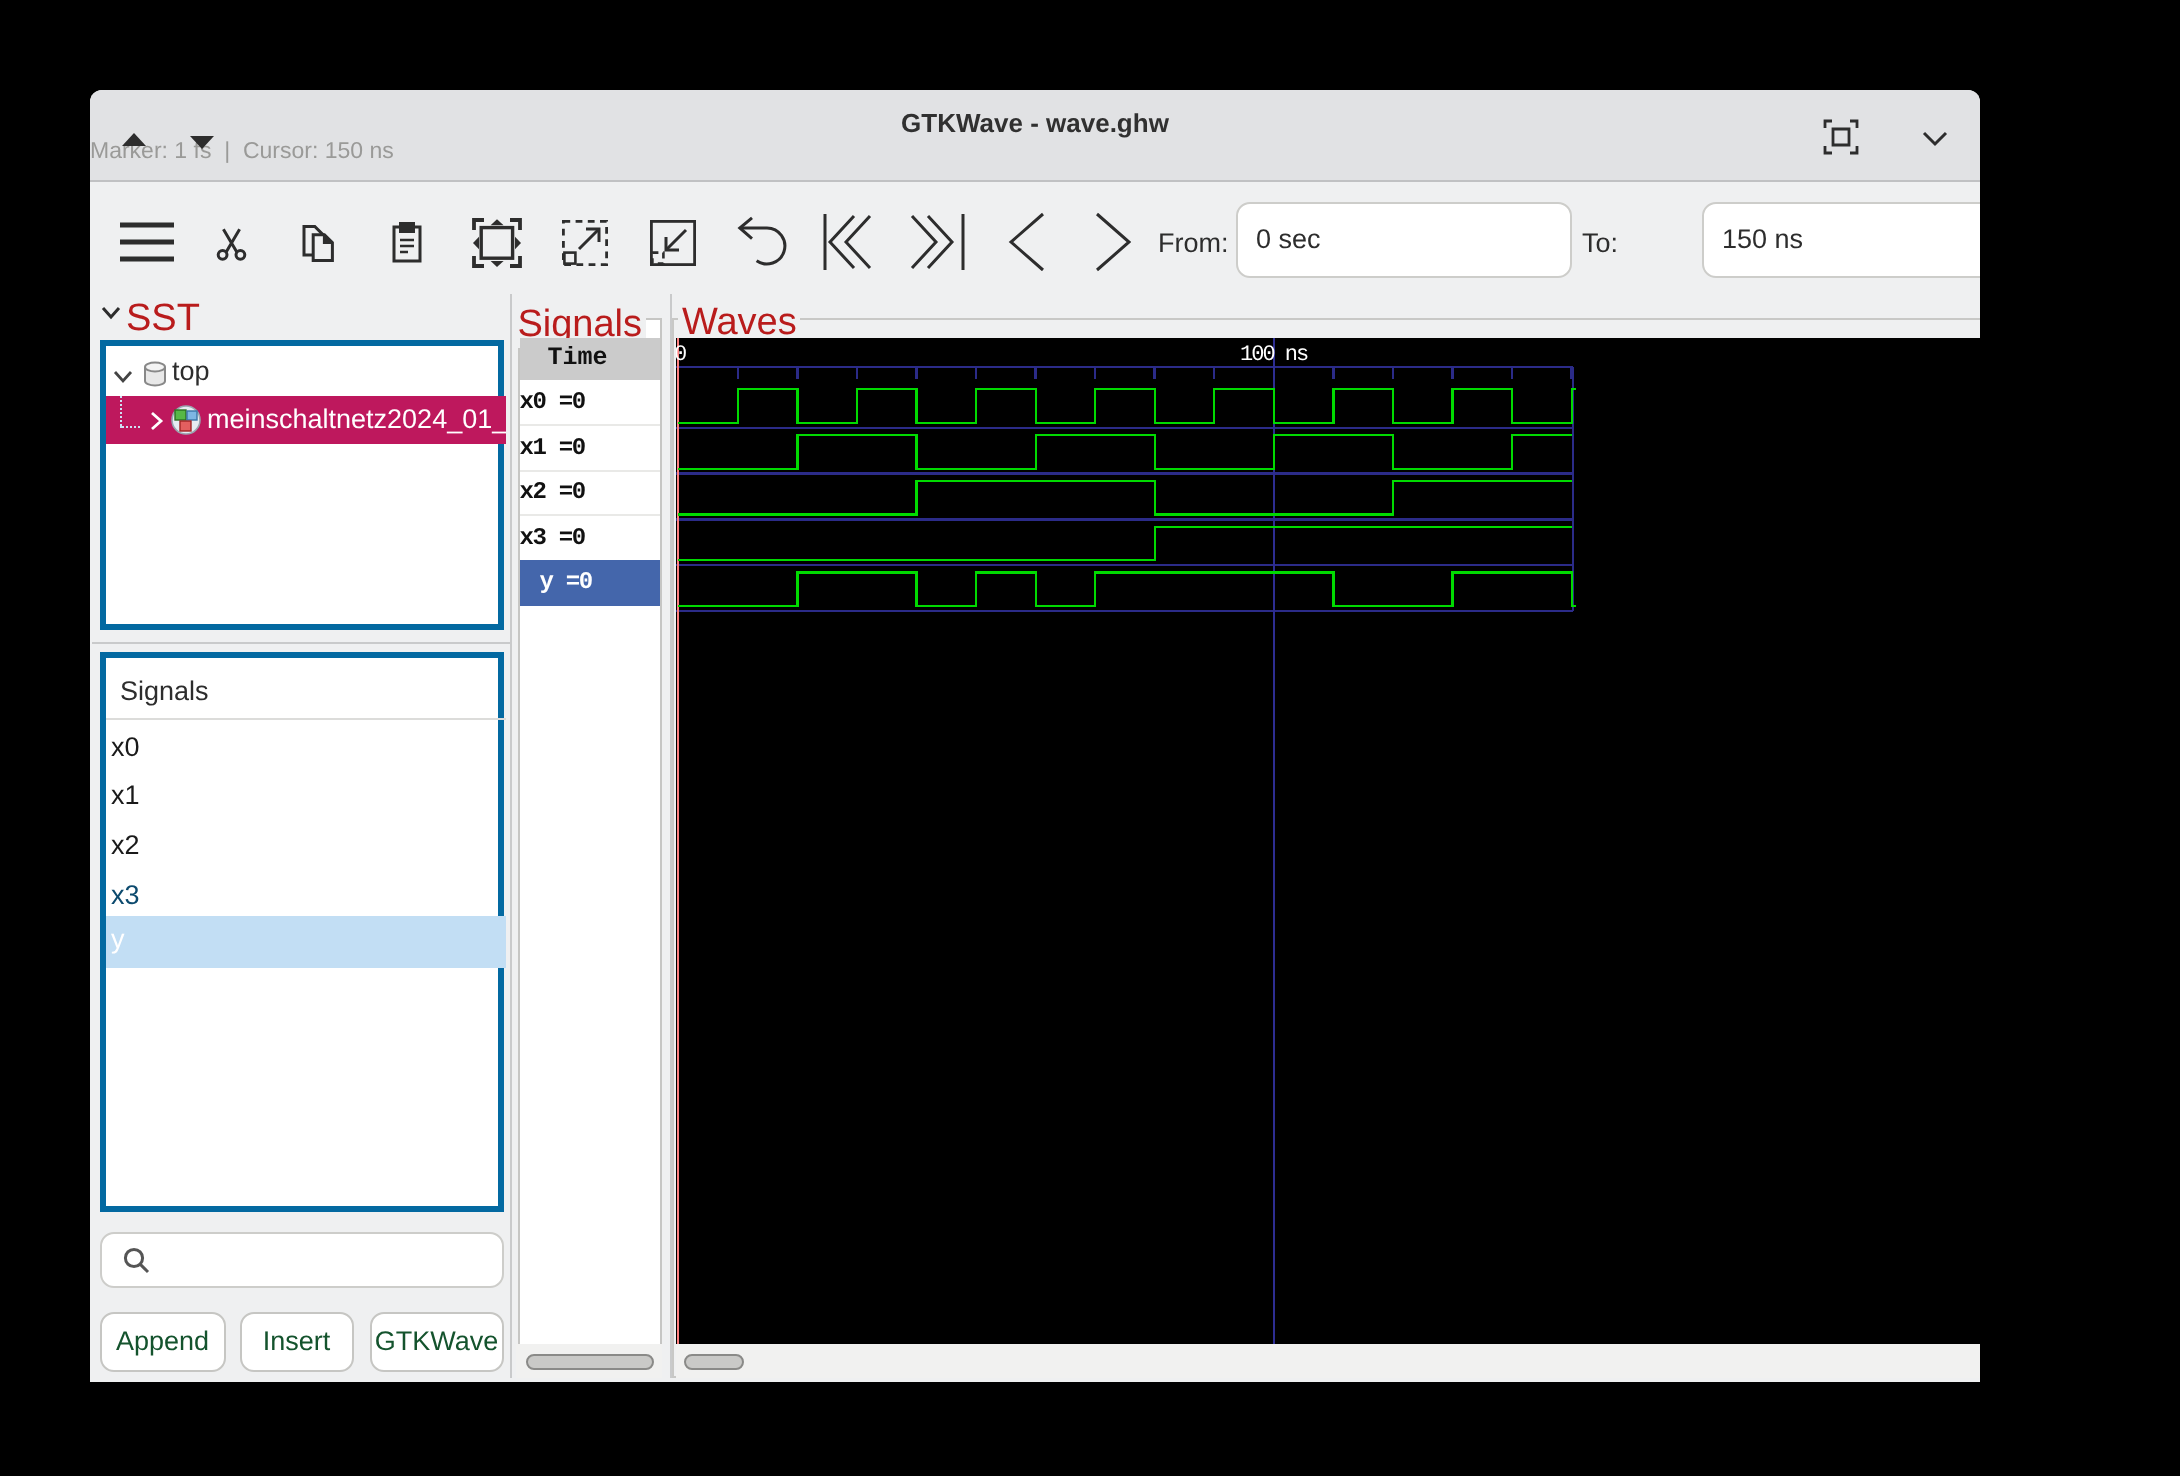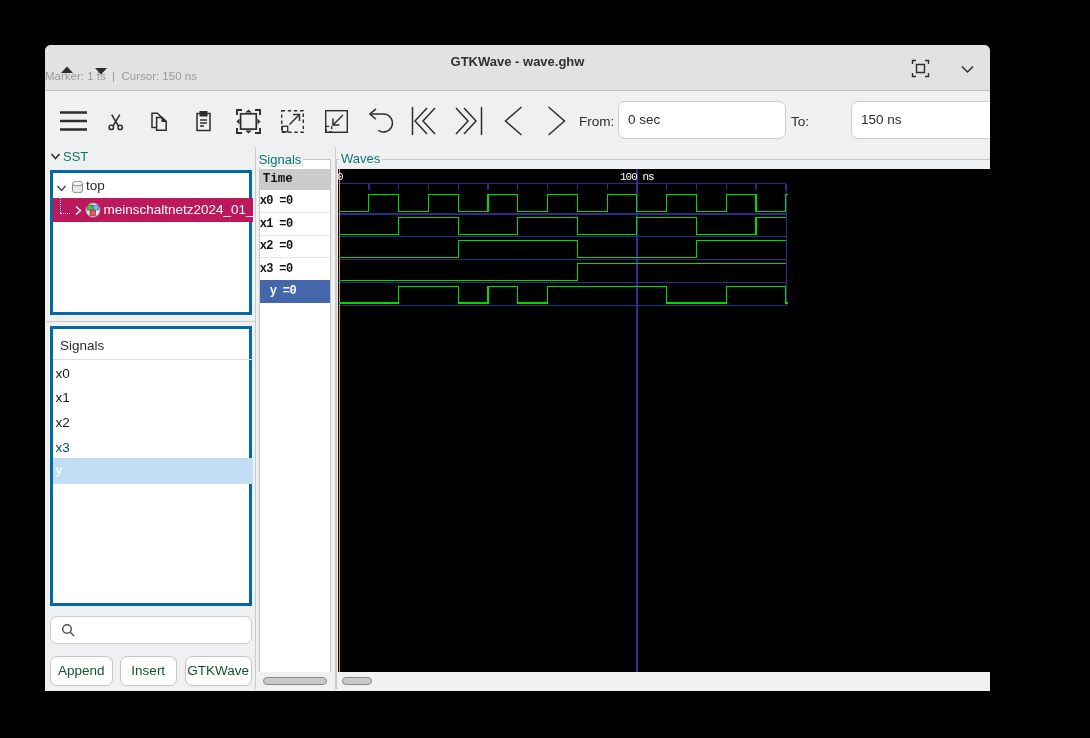--- a/index.html
+++ b/index.html
@@ -7,21 +7,21 @@
 .abs { position:absolute; }
 
 #titlebar { position:absolute; left:0; top:0; width:100%; height:46px; background:#e1e2e4; border-bottom:1px solid #c0c1c3; }
 #title { position:absolute; top:8.5px; width:100%; text-align:center; font-size:13px; font-weight:bold; color:#303030; }
 #subtitle { position:absolute; top:25px; width:100%; text-align:left; font-size:11.5px; color:#9a9a98; }
 
 .tblabel { position:absolute; font-size:13.5px; color:#2d2d2d; }
 .entry { position:absolute; background:#fff; border:1px solid #cdcdca; border-radius:7px; font-size:13.5px; color:#2d2d2d; line-height:36px; padding-left:9px; }
 
 .panelbox { position:absolute; background:#fff; border:3px solid #0369a1; }
-.smlabel { position:absolute; font-size:13px; color:#0f766e; }
+.smlabel { position:absolute; font-size:19px; color:#b91c1c; }
 .btn { position:absolute; height:30px; background:#fff; border:1px solid #c6c6c3; border-radius:7px; font-size:13.5px; color:#14532d; text-align:center; line-height:28px; }
 .mono { font-family:"Liberation Mono",monospace; }
 </style></head><body>
 <div id="win">
 
   <div id="titlebar">
     <div id="title">GTKWave - wave.ghw</div>
     <div id="subtitle">Marker: 1 fs&nbsp; | &nbsp;Cursor: 150 ns</div>
     <svg class="abs" style="left:14px;top:20px" width="16" height="10">
         <path d="M2,8 L8,1.5 L14,8 Z" fill="#2d2d2d"></path>
@@ -171,21 +171,21 @@
   <div class="btn" style="left:5px;top:611px;width:62.5px">Append</div>
   <div class="btn" style="left:75px;top:611px;width:56.5px">Insert</div>
   <div class="btn" style="left:139.5px;top:611px;width:67.5px">GTKWave</div>
 
   <div class="abs" style="left:1px;top:276.4px;width:209px;height:1px;background:#c9cacb"></div>
   <div class="abs" style="left:210.4px;top:102px;width:1px;height:542px;background:#c9cacb"></div>
   <div class="abs" style="left:289.7px;top:102px;width:1px;height:542px;background:#c9cacb"></div>
 
   <div class="abs" style="left:213.7px;top:114.2px;width:72.5px;height:529.8px;border:1px solid #c6c6c4;background:#fff"></div>
   <div class="smlabel" style="left:213.7px;top:107px;background:#eff0f1;padding-right:2px">Signals</div>
-  <div class="abs mono" style="left:214.7px;top:123.5px;width:70.5px;height:21.5px;background:#cbcbcb;font-size:12.5px;font-weight:bold;color:#111;padding-left:3px;line-height:21px">Time</div>
+  <div class="abs mono" style="left:214.7px;top:123.5px;width:70.5px;height:21.5px;background:#cbcbcb;font-size:12.5px;font-weight:bold;color:#111;padding-left:14px;line-height:21px">Time</div>
   <div class="abs mono" style="left:214.7px;top:145px;width:70.5px;font-size:12px;font-weight:bold;color:#111;letter-spacing:-0.65px;line-height:22.5px;padding-left:0;white-space:pre">x0 =0
 x1 =0
 x2 =0
 x3 =0</div>
   <div class="abs" style="left:214.7px;top:167.2px;width:70.5px;border-top:1px solid #e9e9e7"></div>
   <div class="abs" style="left:214.7px;top:189.7px;width:70.5px;border-top:1px solid #e9e9e7"></div>
   <div class="abs" style="left:214.7px;top:212.2px;width:70.5px;border-top:1px solid #e9e9e7"></div>
   <div class="abs" style="left:214.7px;top:234.7px;width:70.5px;border-top:1px solid #e9e9e7"></div>
   <div class="abs mono" style="left:214.7px;top:235.4px;width:70.5px;height:22.3px;background:#4466ab;color:#fff;font-size:12px;font-weight:bold;letter-spacing:-0.65px;line-height:22.3px;padding-left:3.5px;white-space:pre"> y =0</div>
   <div class="abs" style="left:212.5px;top:627px;width:73px;height:17px;background:#f1f1f0"></div>

